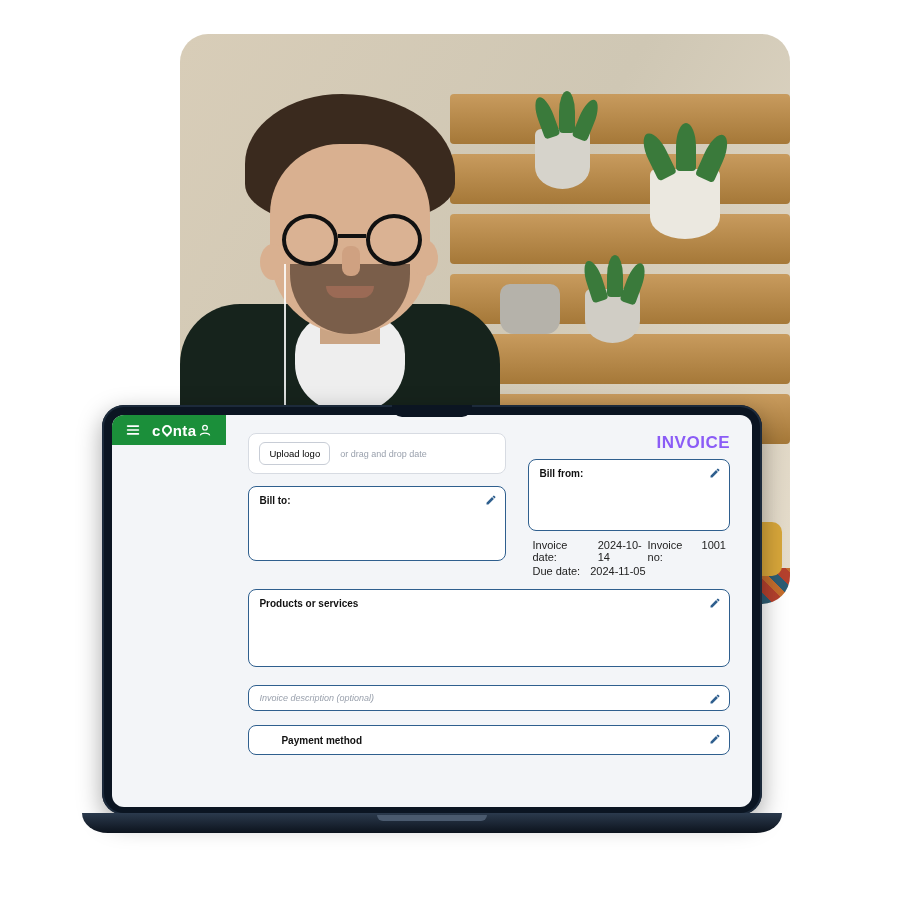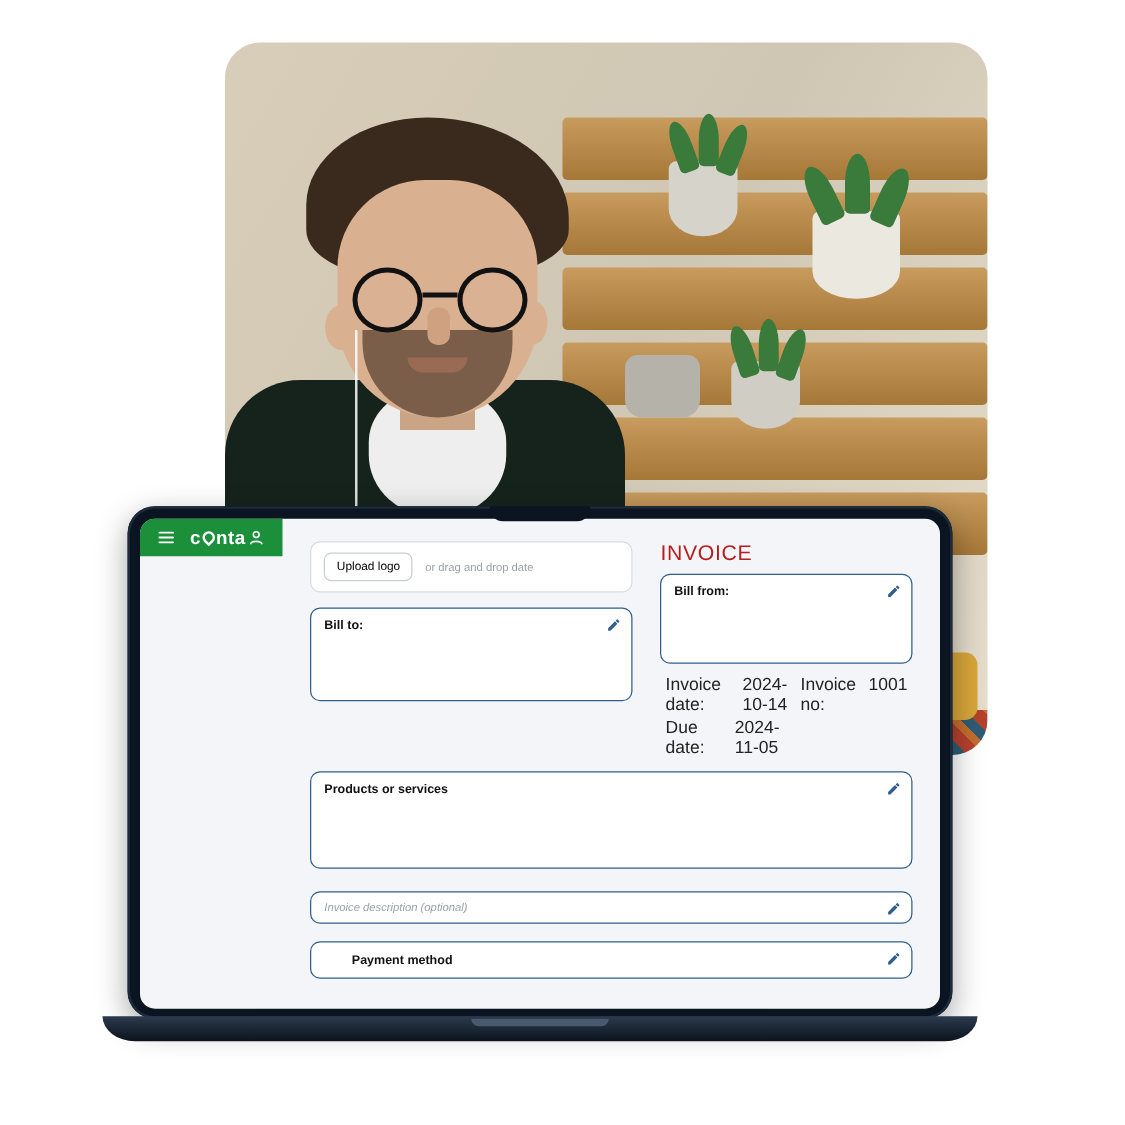--- a/index.html
+++ b/index.html
@@ -193,40 +193,40 @@
     width: 258px;
   }
   .btn-outline{
     border:1px solid #c8cdd6; border-radius:6px;
     padding:5px 9px; background:#fff; font-size:9.5px;
     cursor:pointer;
   }
   .hint{ color:#9aa1ad; font-size:9px;}
 
   .invoice-title{
-    font-weight:400; font-size:17px; letter-spacing:.5px;
-    color:#b91c1c;
+    text-align:right; font-weight:700; font-size:17px; letter-spacing:.5px;
+    color:#8b5cf6;
   }
 
   .panel{
     border:1.3px solid #2f5f8e; border-radius:8px;
     background:#fff; padding:8px 10px; position:relative;
   }
   .panel .title{ font-weight:700; font-size:10px;}
   .panel .edit{
     position:absolute; right:8px; top:7px;
   }
   .pencil{ width:12px; height:12px; }
 
   .billto{ height:75px; margin-top:12px; width:258px;}
   .billfrom{ height:72px; margin-top:6px;}
 
   .meta{
     display:flex; justify-content:space-between;
-    margin-top:8px; font-size:14px; color:#222;
+    margin-top:8px; font-size:11px; color:#222;
     padding: 0 4px;
   }
   .meta .pair{ display:flex; gap:10px;}
   .meta .label{ color:#222;}
   .meta .value{ color:#222;}
   .meta-left .pair{ margin-bottom:2px;}
 
   .full{ width:100%; }
   .desc {
     margin-top:18px; height:26px;

